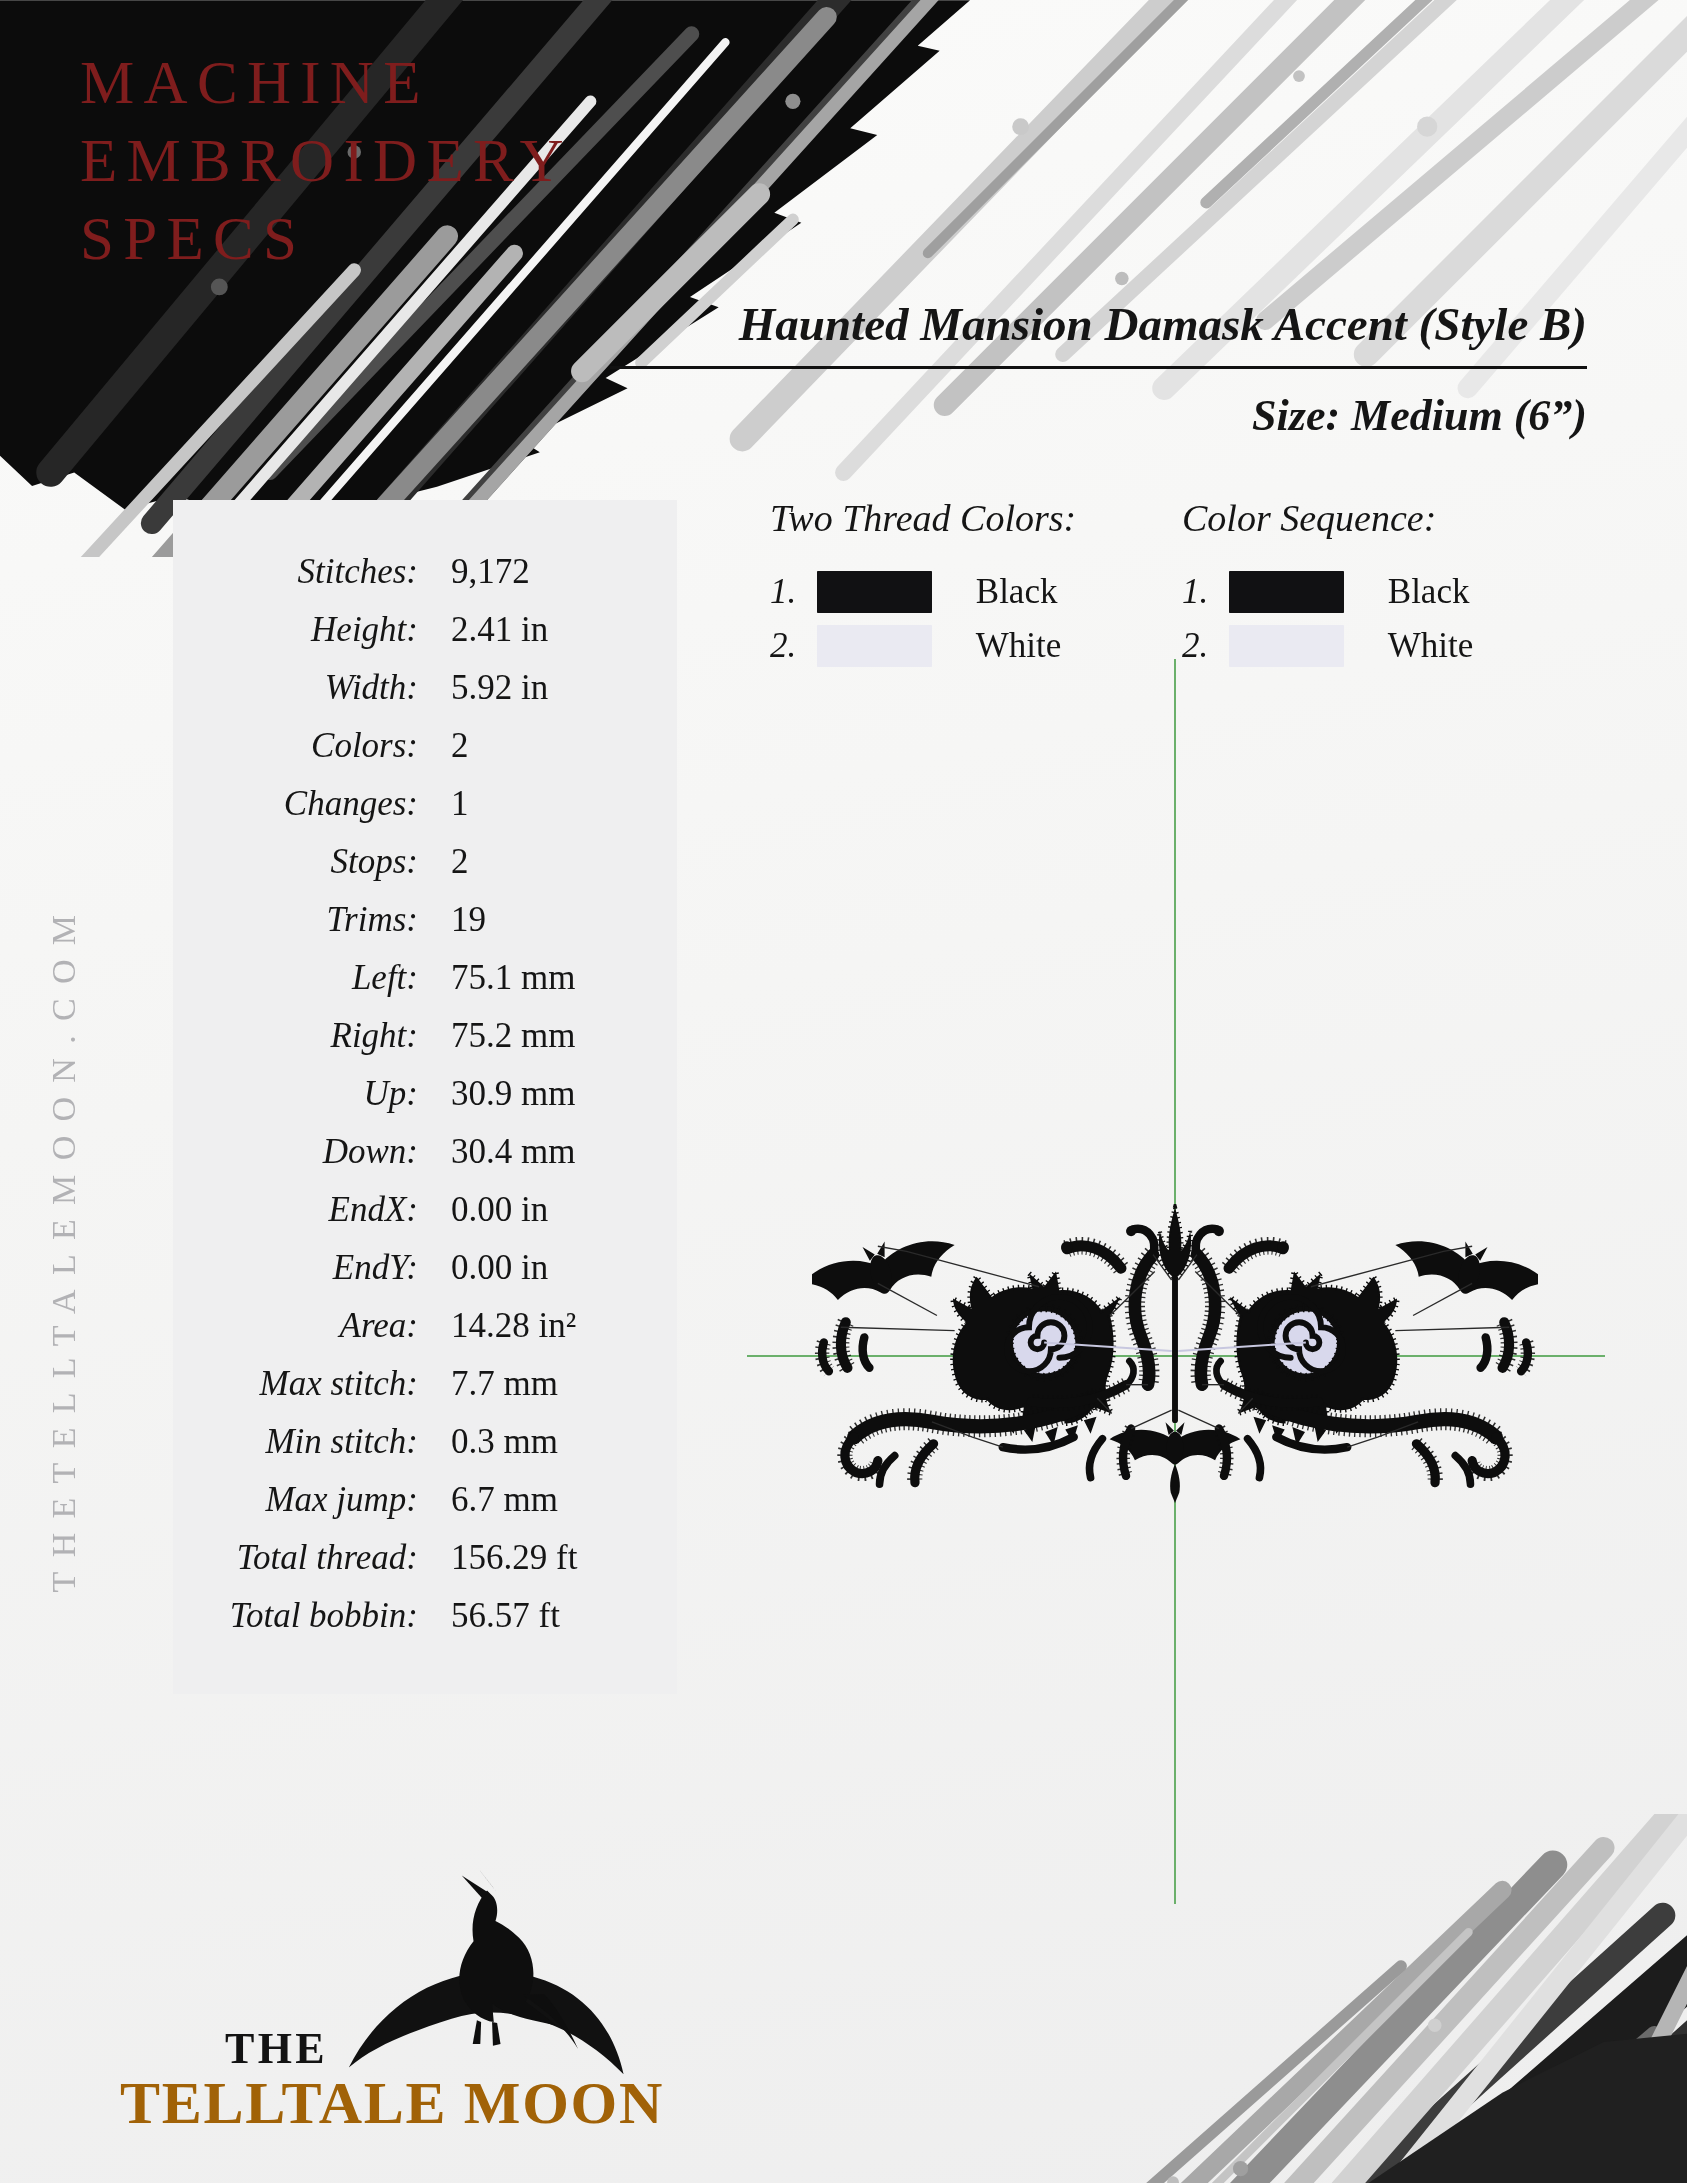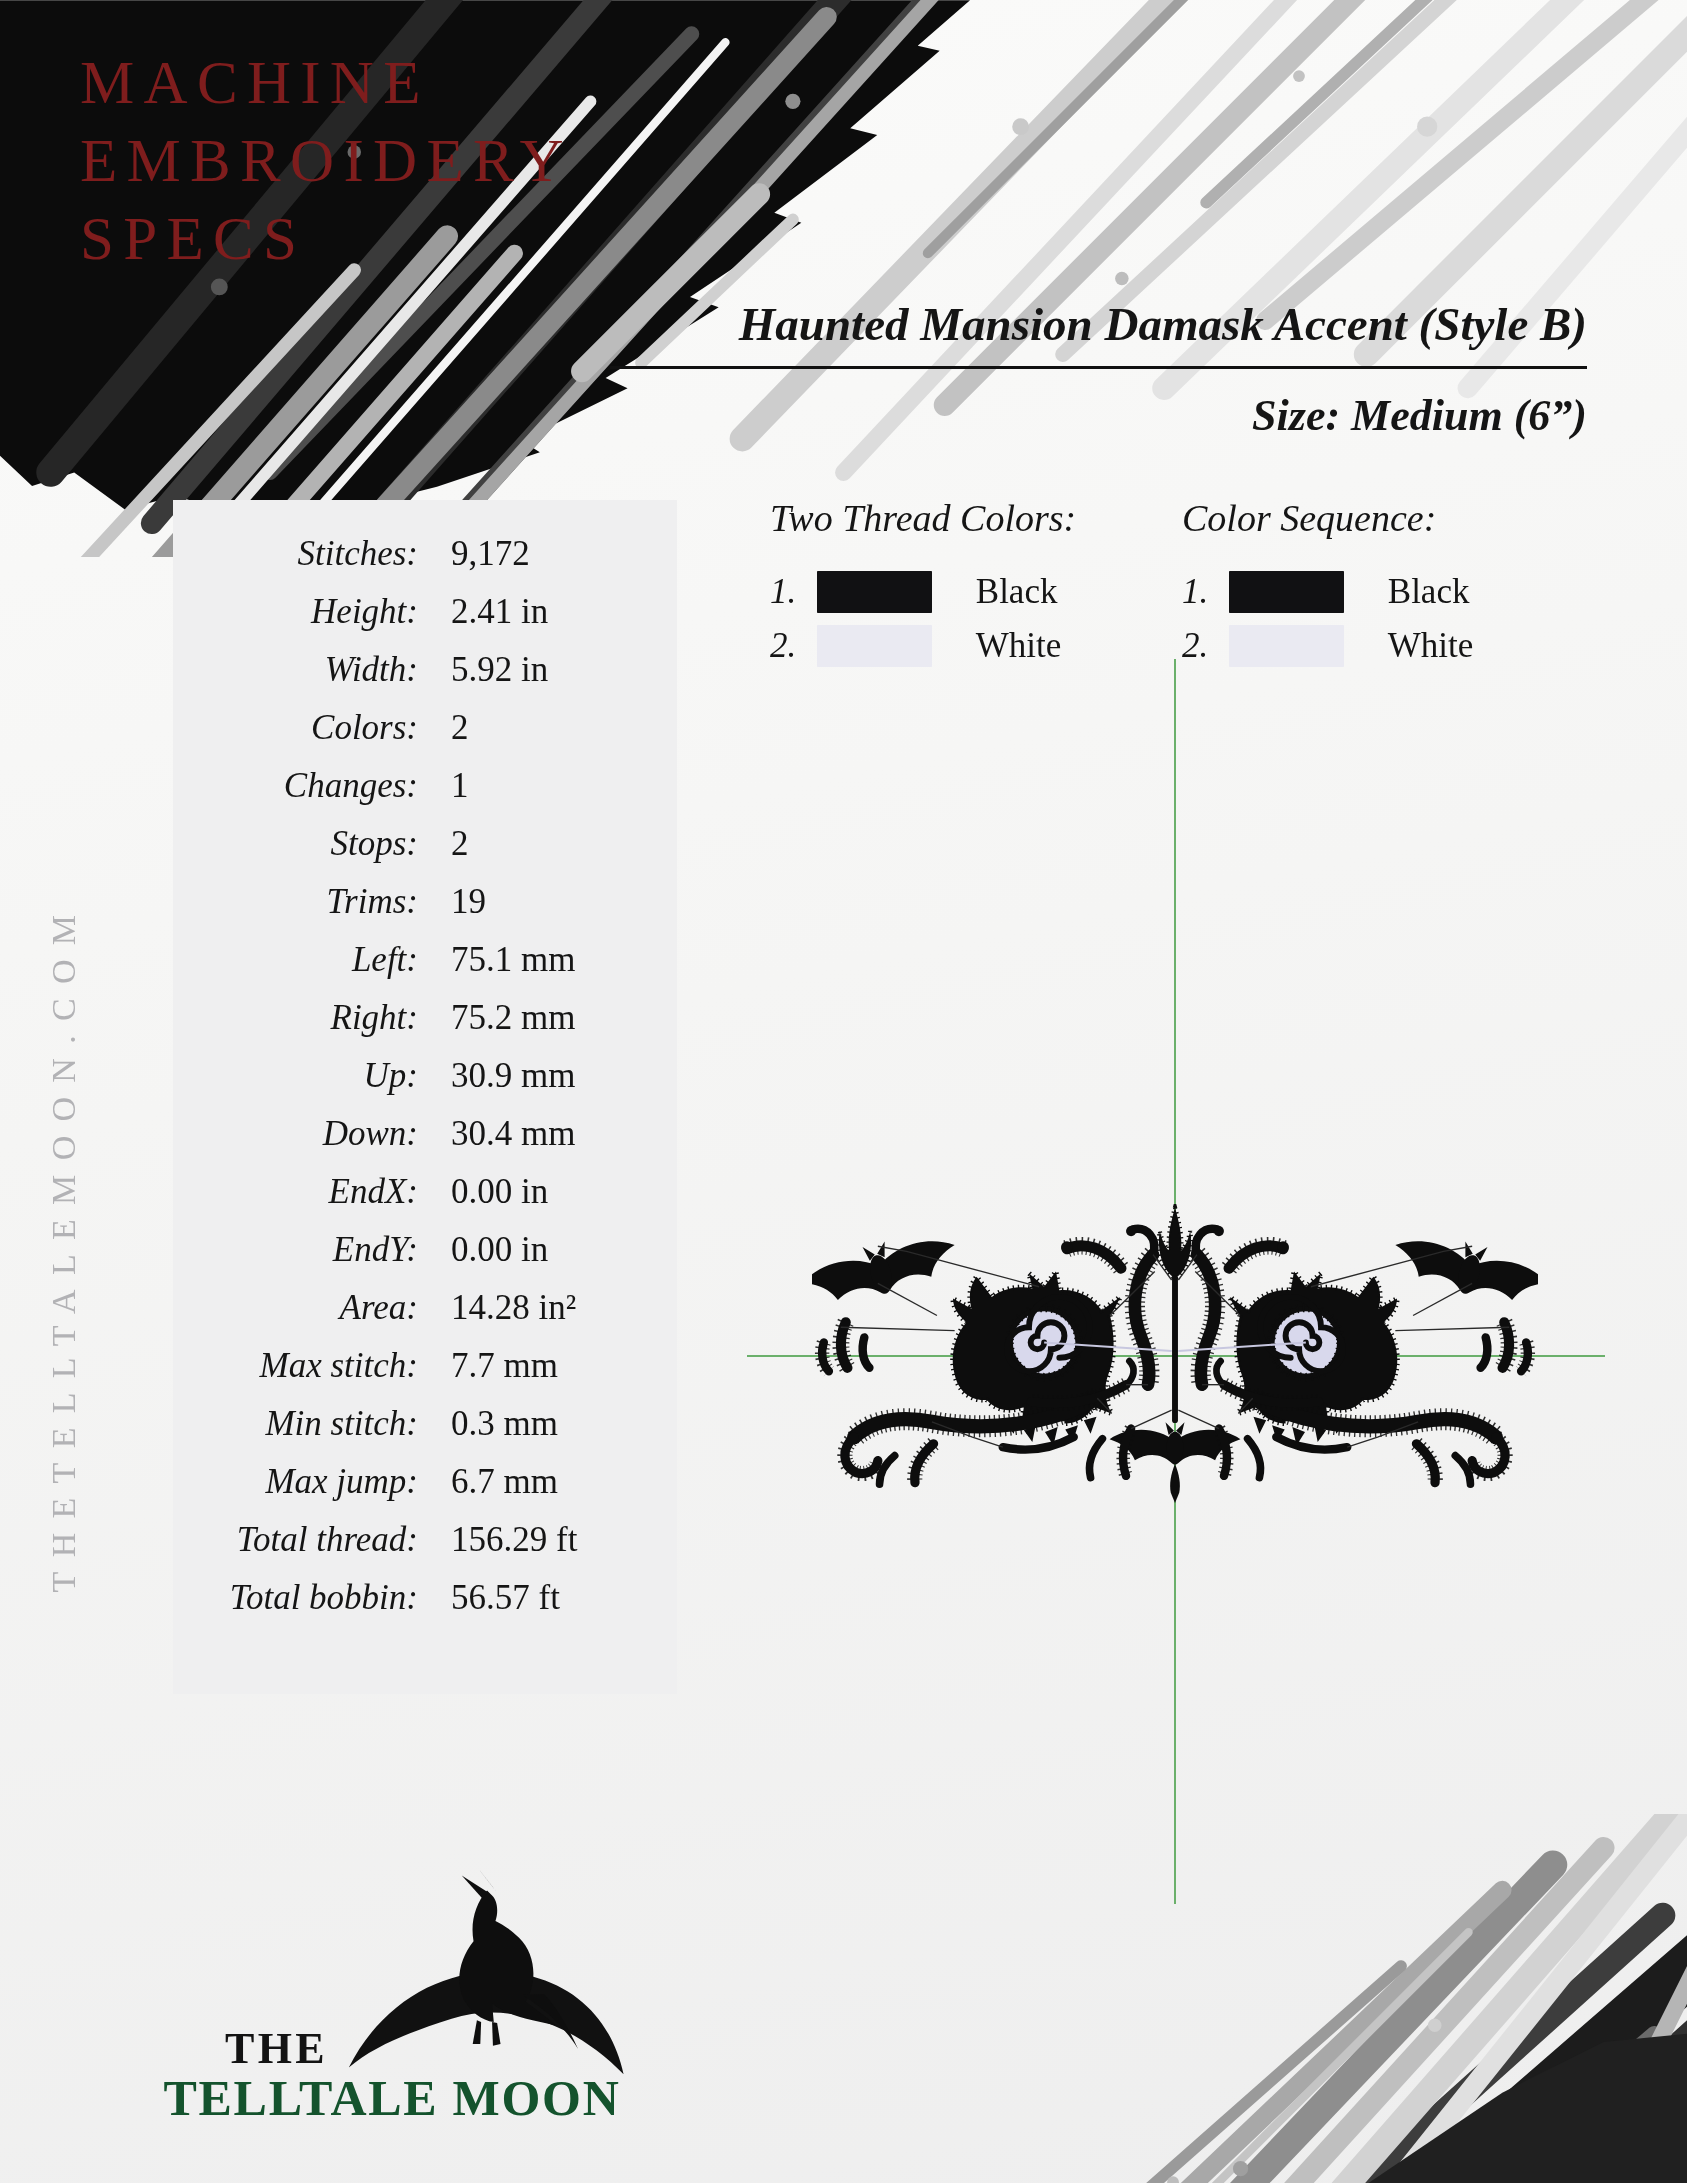--- a/index.html
+++ b/index.html
@@ -24,21 +24,21 @@
   #size-label{
     position:absolute;right:100px;top:390px;width:759px;text-align:right;
     font-size:44px;font-style:italic;font-weight:bold;white-space:nowrap;
   }
 
   
   #spec-panel{
     position:absolute;left:173px;top:500px;width:504px;height:1194px;
     background:#efeff0;box-sizing:border-box;padding-top:34px;
   }
-  .spec-row{display:flex;height:58px;align-items:flex-start;font-size:35px;}
+  .spec-row{display:flex;height:58px;align-items:flex-end;font-size:35px;}
   .spec-label{width:245px;text-align:right;font-style:italic;}
   .spec-value{margin-left:33px;white-space:nowrap;}
 
   
   .thread-col{position:absolute;top:496px;width:396px;}
   .thread-col h3{margin:0;font-size:38px;font-style:italic;font-weight:normal;white-space:nowrap;}
   .color-rows{margin-top:25px;}
   .color-row{display:flex;align-items:center;height:54px;}
   .color-num{width:35px;font-style:italic;font-size:35px;}
   .swatch{width:115px;height:42px;margin-left:11.8px;border-radius:0.8px;}
@@ -53,21 +53,21 @@
   .ink{fill:#0d0d0d;}
   .travel{stroke:#2a2a2a;stroke-width:1.6;fill:none;}
 
   
   #logo-the{
     position:absolute;left:213px;top:2023px;width:127px;text-align:center;
     font-size:44px;font-weight:bold;letter-spacing:3.4px;color:#131313;
   }
   #logo-name{
     position:absolute;left:59px;top:2069px;width:666px;text-align:center;
-    font-size:50px;font-weight:bold;letter-spacing:1.7px;color:#14532d;white-space:nowrap;
+    font-size:60px;font-weight:bold;letter-spacing:1.7px;color:#a16207;white-space:nowrap;
   }
 
   
   #site-vertical{
     position:absolute;left:-377px;top:1221px;width:894px;height:51px;
     transform:rotate(-90deg);text-align:center;
     font-size:34px;letter-spacing:14.3px;color:#b2b2b5;white-space:nowrap;
   }
 </style>
 </head>

